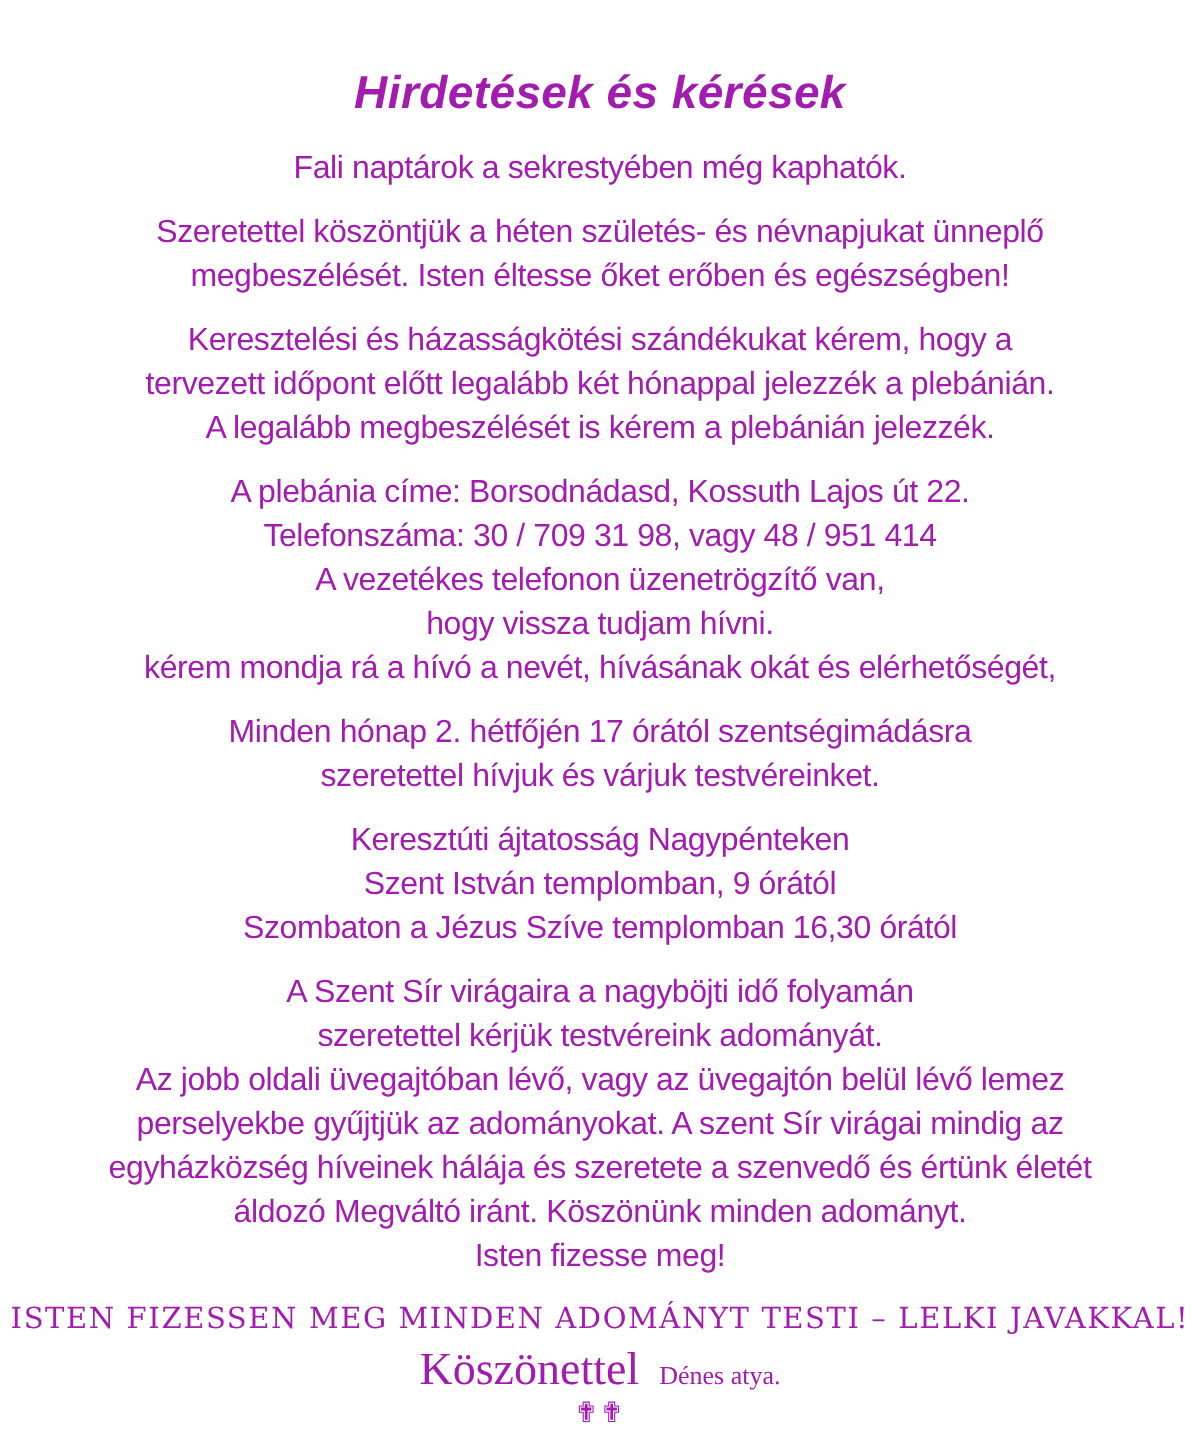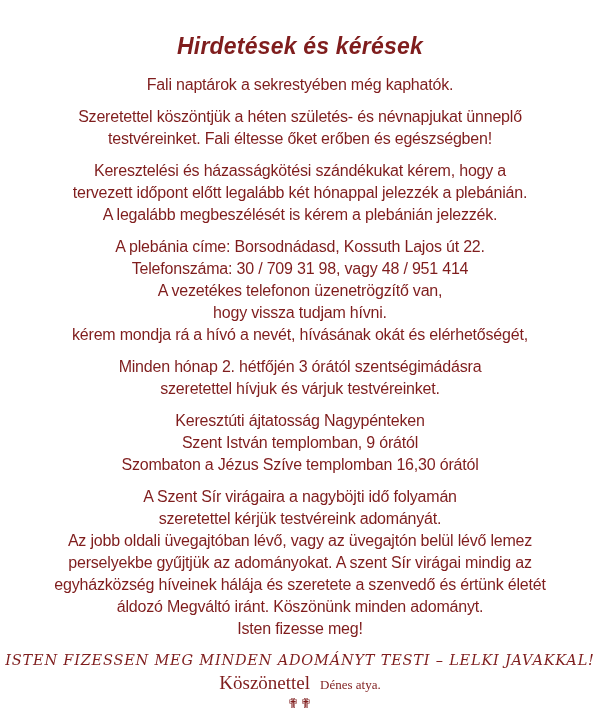--- a/index.html
+++ b/index.html
@@ -7,21 +7,21 @@
     padding: 0;
     background: #ffffff;
   }
   .page {
     position: relative;
     width: 600px;
     height: 725px;
     box-sizing: border-box;
     padding: 33px 4px 0 4px;
     background: #ffffff;
-    color: #7f1d1d;
+    color: #a21caf;
     text-align: center;
     font-family: "Liberation Sans", "DejaVu Sans", sans-serif;
     overflow: hidden;
   }
   .title {
     margin: 0 0 14px 0;
     font-size: 23px;
     font-weight: bold;
     font-style: italic;
     letter-spacing: 0.2px;
@@ -37,32 +37,31 @@
   }
   .seg { }
   .seg.bold {
     font-weight: normal;
   }
   .footer-block {
     margin-top: 8px;
   }
   .blessing {
     font-family: "DejaVu Serif", "Liberation Serif", serif;
-    font-style: italic;
     font-size: 14.5px;
     letter-spacing: 0.8px;
     white-space: nowrap;
     margin-top: 12px;
   }
   .signature {
     margin-top: 4px;
     font-family: "Liberation Serif", "DejaVu Serif", serif;
   }
   .sig-main {
-    font-size: 19px;
+    font-size: 23px;
   }
   .sig-sub {
     font-size: 13px;
     margin-left: 6px;
   }
   .crosses {
     margin-top: 1px;
     font-size: 14px;
     letter-spacing: 1px;
     font-family: "DejaVu Sans", sans-serif;
@@ -74,36 +73,36 @@
 <div class="page">
 
   <h1 class="title">Hirdetések és kérések</h1>
 
   <main>
       <div class="para">
         <div class="line"><span class="seg bold">Fali naptárok</span><span class="seg"> a sekrestyében még kaphatók.</span></div>
       </div>
       <div class="para">
         <div class="line"><span class="seg bold">Szeretettel köszöntjük</span><span class="seg"> a héten születés- és névnapjukat ünneplő</span></div>
-        <div class="line"><span class="seg">testvéreinket. Fali éltesse őket erőben és egészségben!</span></div>
+        <div class="line"><span class="seg">megbeszélését. Isten éltesse őket erőben és egészségben!</span></div>
       </div>
       <div class="para">
         <div class="line"><span class="seg bold">Keresztelési és házassá</span><span class="seg">gkötési szándékukat kérem, hogy a</span></div>
         <div class="line"><span class="seg">tervezett időpont előtt legalább két hónappal jelezzék a plebánián.</span></div>
         <div class="line"><span class="seg">A </span><span class="seg bold">legalább</span><span class="seg"> megbeszélését is kérem a plebánián jelezzék.</span></div>
       </div>
       <div class="para">
         <div class="line"><span class="seg">A plebánia címe: Borsodnádasd, Kossuth Lajos út 22.</span></div>
         <div class="line"><span class="seg">Telefonszáma: 30 / 709 31 98, vagy 48 / 951 414</span></div>
         <div class="line"><span class="seg">A vezetékes telefonon üzenetrögzítő van,</span></div>
         <div class="line"><span class="seg">hogy vissza tudjam hívni.</span></div>
         <div class="line"><span class="seg">kérem mondja rá a hívó a nevét, hívásának okát és elérhetőségét,</span></div>
       </div>
       <div class="para">
-        <div class="line"><span class="seg">Minden hónap 2. hétfőjén 3 órától </span><span class="seg bold">szentségimádásra</span></div>
+        <div class="line"><span class="seg">Minden hónap 2. hétfőjén 17 órától </span><span class="seg bold">szentségimádásra</span></div>
         <div class="line"><span class="seg">szeretettel hívjuk és várjuk testvéreinket.</span></div>
       </div>
       <div class="para">
         <div class="line"><span class="seg bold">Keresztúti ájtatosság Nagypénteken</span></div>
         <div class="line"><span class="seg">Szent István templomban, 9 órától</span></div>
         <div class="line"><span class="seg">Szombaton a Jézus Szíve templomban 16,30 órától</span></div>
       </div>
       <div class="para">
         <div class="line"><span class="seg">A </span><span class="seg bold">Szent Sír virágaira</span><span class="seg"> a nagyböjti idő folyamán</span></div>
         <div class="line"><span class="seg">szeretettel kérjük testvéreink adományát.</span></div>

